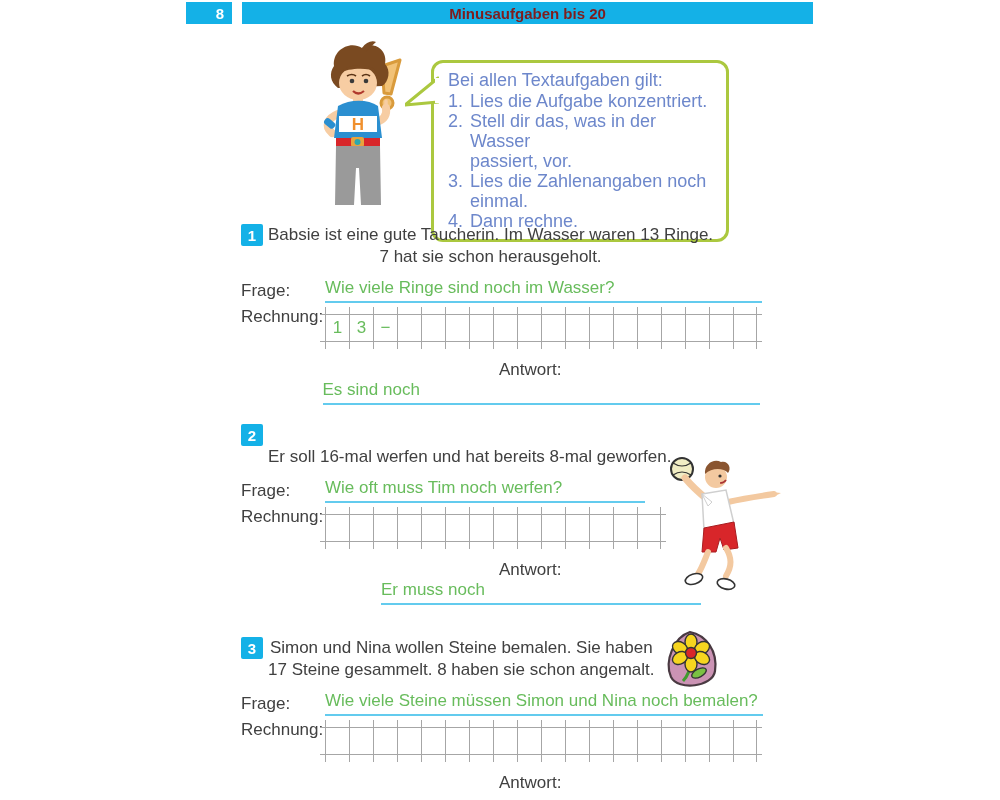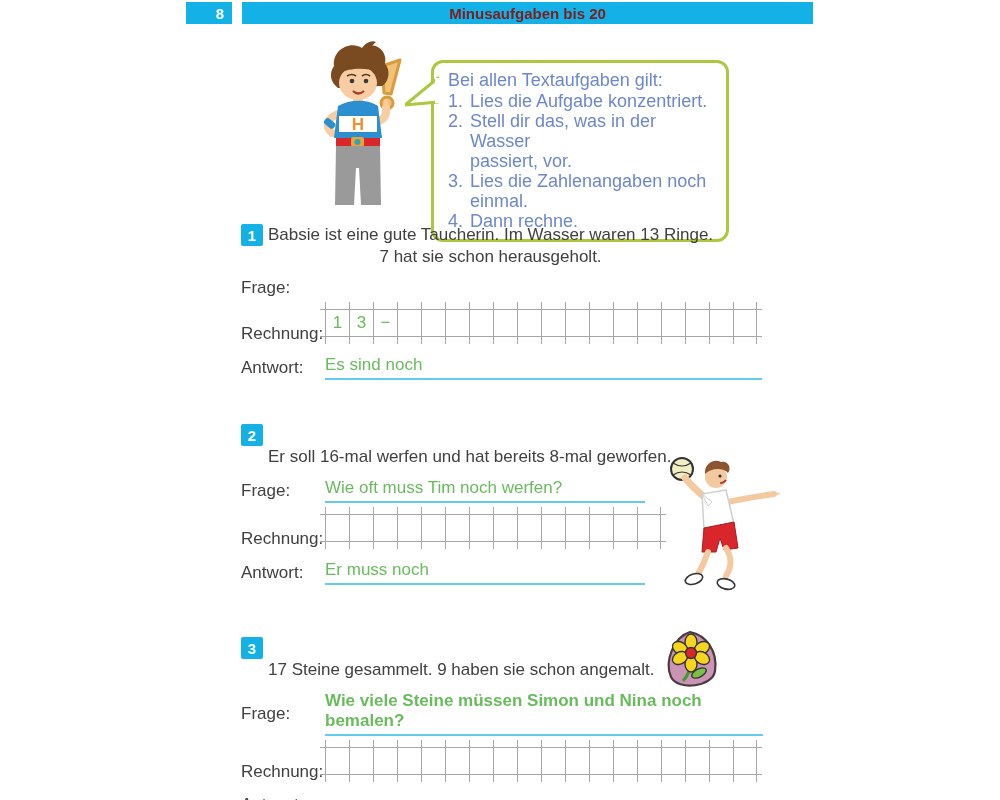--- a/index.html
+++ b/index.html
@@ -23,24 +23,24 @@
   .b-item{display:grid;grid-template-columns:22px 1fr;}
 
   
   .exercise{position:absolute;left:241px;width:600px;}
   .ex1{top:224px;} .ex2{top:424px;} .ex3{top:637px;}
   .ex-head{display:flex;gap:5px;}
   .badge{width:22px;height:22px;background:#14b1e7;color:#fff;font-weight:bold;font-size:15px;
          border-radius:2px;display:flex;align-items:center;justify-content:center;flex:none;}
   .ex-text{margin:0;font-size:17px;line-height:22px;color:#404040;text-align:center;}
   .row{display:flex;align-items:center;}
-  .row.frage{margin-top:10px;} .row.antwort{margin-top:11px;} .row.rechnung{margin-top:4px;align-items:flex-end;}
+  .row.frage{margin-top:10px;} .row.antwort{margin-top:11px;flex-direction:column;} .row.rechnung{margin-top:4px;align-items:flex-start;}
   .flabel{width:84px;flex:none;font-size:17px;color:#404040;}
   .fvalue{border-bottom:2px solid #63cbee;font-size:17px;color:#68bc5c;padding-bottom:3px;min-height:19px;}
-  .ex1 .fvalue{width:437px;} .ex2 .fvalue{width:320px;} .ex3 .fvalue{width:438px;font-weight:bold;}
+  .ex1 .fvalue{width:437px;} .ex2 .fvalue{width:320px;} .ex3 .fvalue{width:438px;}
 
   
   .rgrid{position:relative;display:flex;height:42px;}
   .rgrid::before,.rgrid::after{content:"";position:absolute;left:-5px;right:-5px;height:1px;background:#a6a6a6;}
   .rgrid::before{top:7px;} .rgrid::after{bottom:7px;}
   .rcell{width:24px;height:42px;box-sizing:border-box;border-left:1px solid #a6a6a6;
          display:flex;align-items:center;justify-content:center;color:#68bc5c;font-size:17px;}
   .rcell:last-child{border-right:1px solid #a6a6a6;}
 
   .illu-handball{position:absolute;left:658px;top:452px;width:126px;height:142px;}
@@ -122,20 +122,21 @@
   <section class="exercise ex1">
     <div class="ex-head">
       <span class="badge">1</span>
       <p class="ex-text">
         <span>Babsie ist eine gute Taucherin. Im Wasser waren 13 Ringe.</span><br>
         <span>7 hat sie schon herausgeholt.</span>
       </p>
     </div>
     <div class="row frage">
       <span class="flabel">Frage:</span>
+      <span class="fvalue"><span>Wie viele Ringe sind noch im Wasser?</span></span>
     </div>
     <div class="row rechnung">
       <span class="flabel">Rechnung:</span>
       <div class="rgrid">
         <span class="rcell">1</span>
           <span class="rcell">3</span>
           <span class="rcell">−</span>
           <span class="rcell"></span>
           <span class="rcell"></span>
           <span class="rcell"></span>
@@ -222,22 +223,22 @@
 
       <ellipse cx="36" cy="127" rx="9" ry="5" fill="#fff" stroke="#333" stroke-width="1.6" transform="rotate(-18 36 127)"></ellipse>
       <ellipse cx="68" cy="132" rx="9" ry="5" fill="#fff" stroke="#333" stroke-width="1.6" transform="rotate(14 68 132)"></ellipse>
     </svg>
   </div>
 
   <section class="exercise ex3">
     <div class="ex-head">
       <span class="badge">3</span>
       <p class="ex-text">
-        <br>
-        <span>17 Steine gesammelt. 9 haben sie schon angemalt.</span>
+        <span>Simon und Nina wollen Steine bemalen. Sie haben</span><br>
+        <span>17 Steine gesammelt. 8 haben sie schon angemalt.</span>
       </p>
     </div>
     <div class="row frage">
       <span class="flabel">Frage:</span>
       <span class="fvalue"><span>Wie viele Steine müssen Simon und Nina noch bemalen?</span></span>
     </div>
     <div class="row rechnung">
       <span class="flabel">Rechnung:</span>
       <div class="rgrid">
         <span class="rcell"></span>

